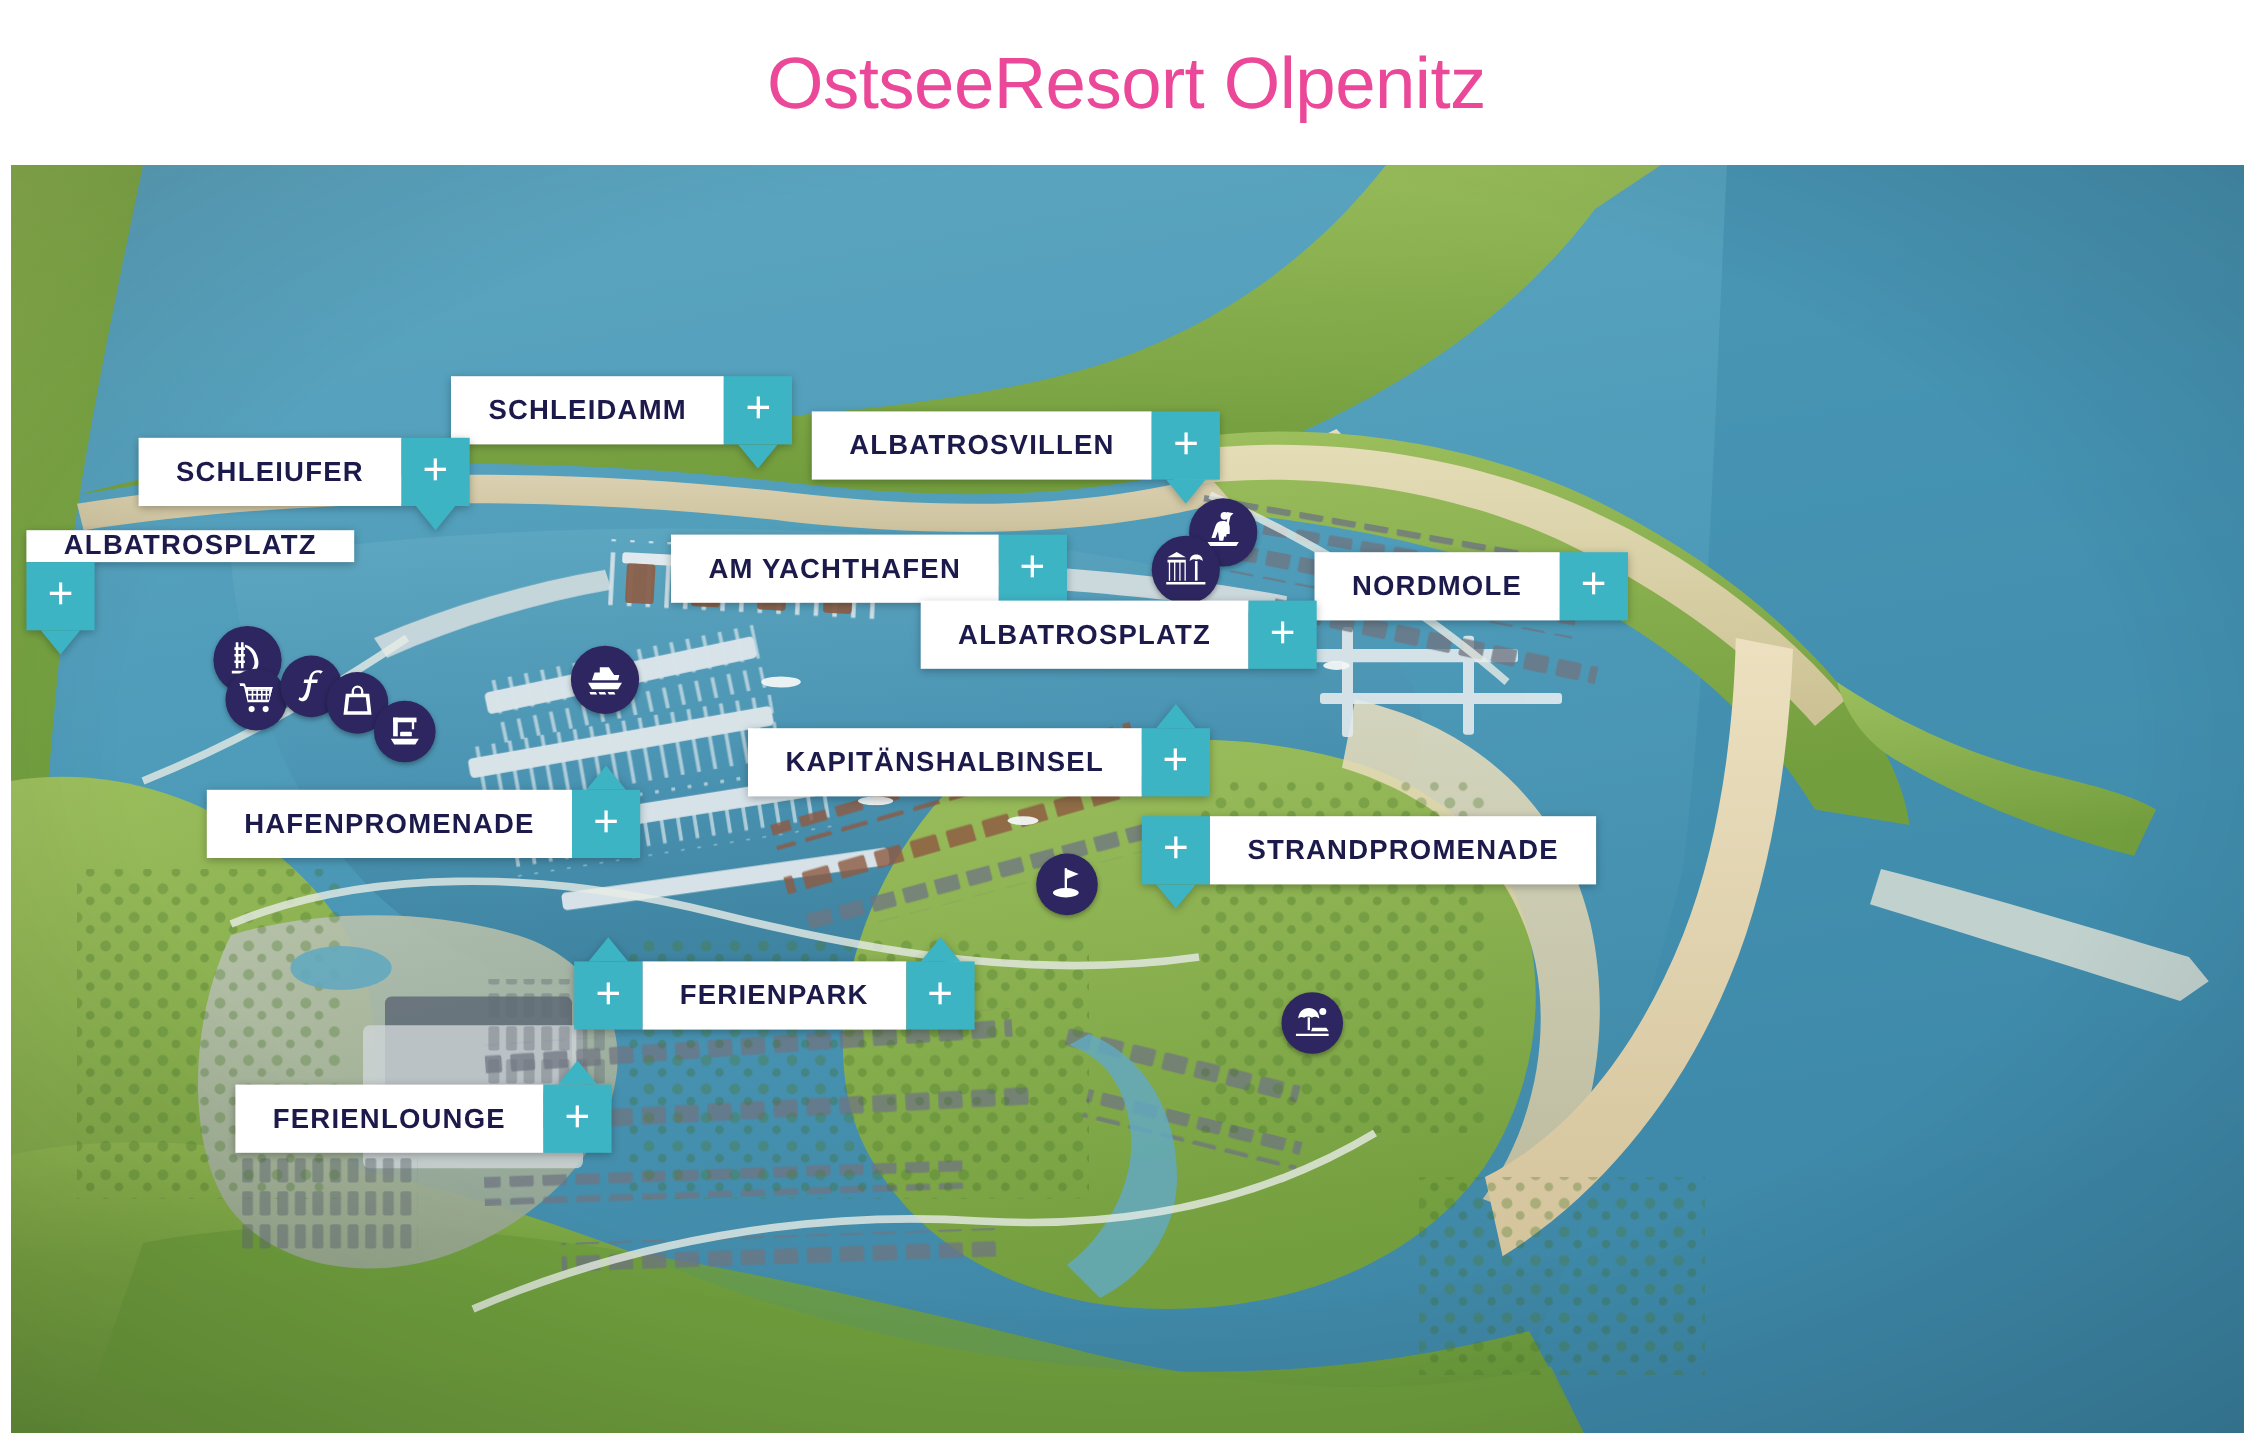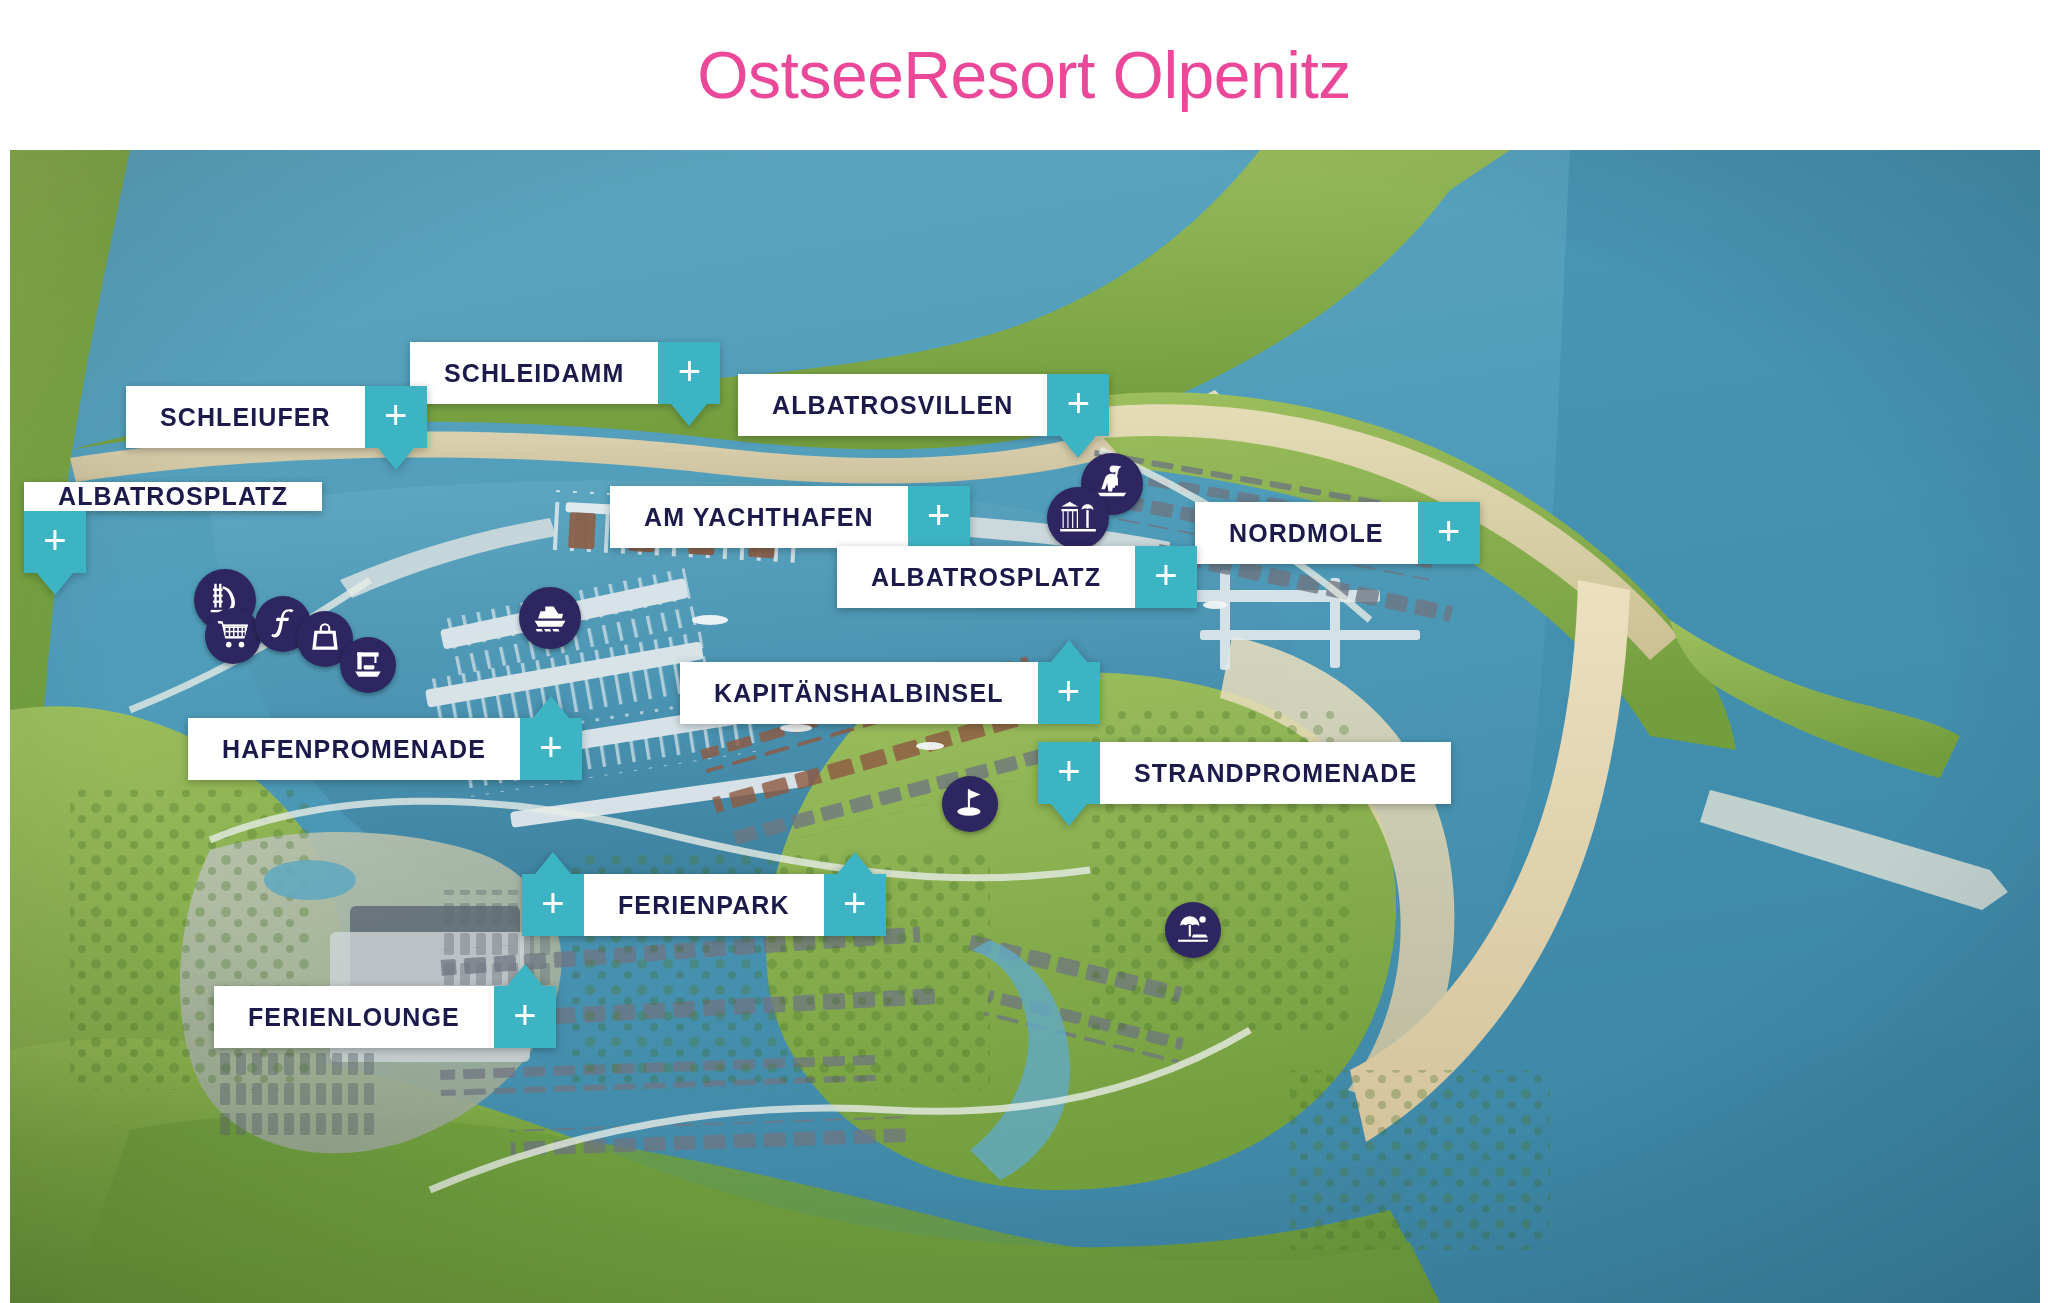--- a/index.html
+++ b/index.html
@@ -427,21 +427,21 @@
       </span>
     </div>
 
     <div class="label tail-down" style="left:728px; top:224px;">
       <span class="txt">ALBATROSVILLEN</span>
       <span class="plus">
         <span class="glyph">+</span>
       </span>
     </div>
 
-    <div class="label tail-down" style="left:76px; top:236px;padding-left:40px;">
+    <div class="label tail-down" style="left:76px; top:248px;padding-left:40px;">
       <span class="txt">SCHLEIUFER</span>
       <span class="plus">
         <span class="glyph">+</span>
       </span>
     </div>
 
     <div class="label tail-down" style="left:14px; top:332px;flex-direction:column;">
       <span class="txt">ALBATROSPLATZ</span>
       <span class="plus">
         <span class="glyph">+</span>

